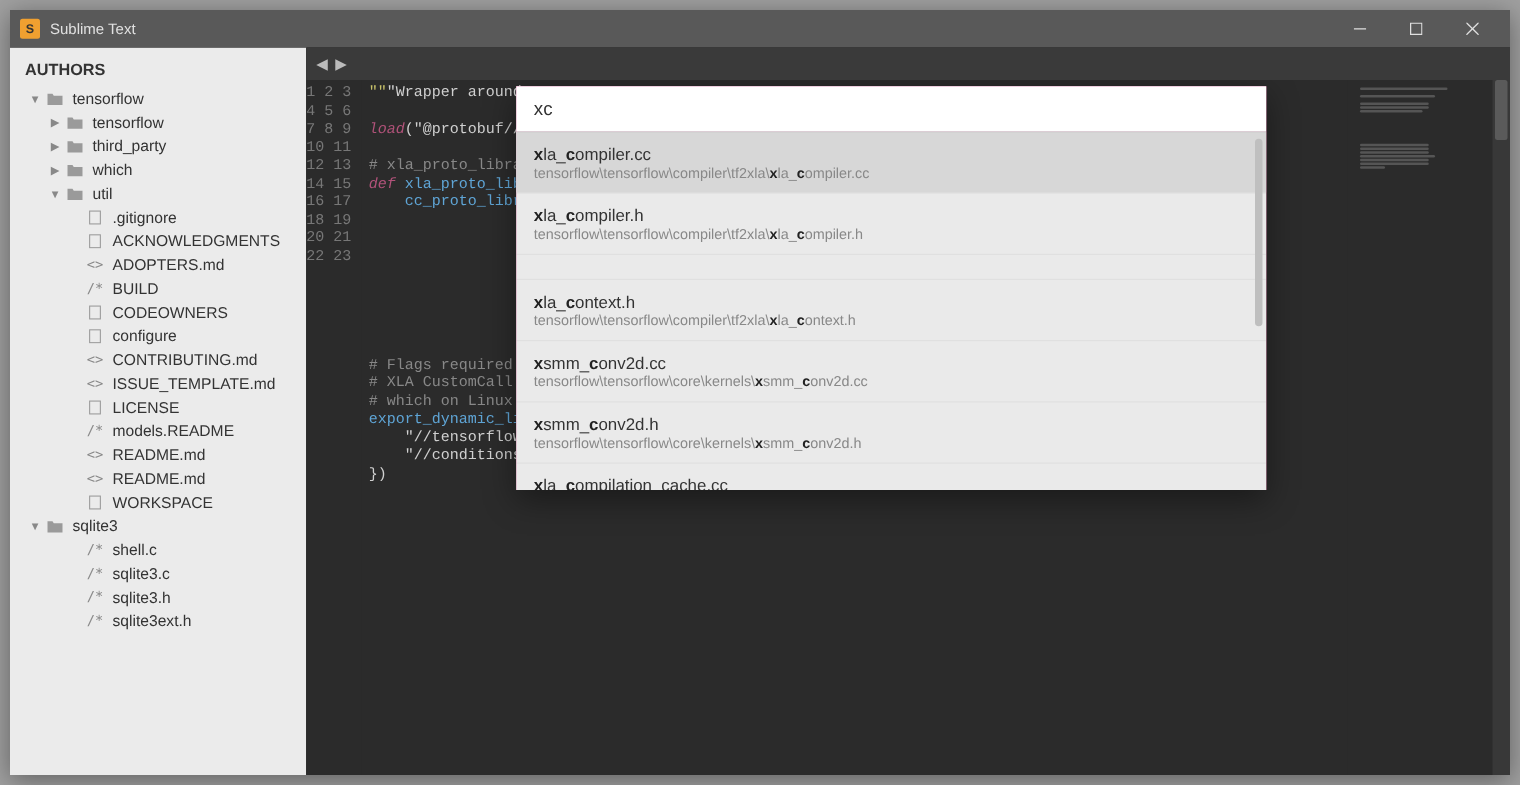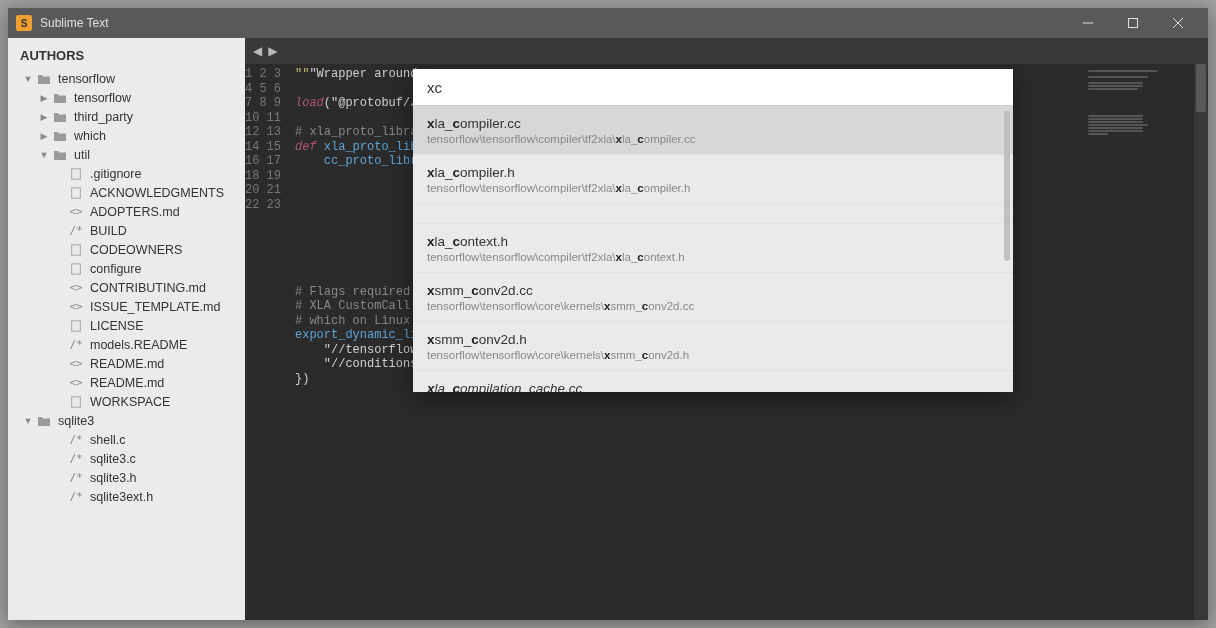--- a/index.html
+++ b/index.html
@@ -528,21 +528,21 @@
                 <div class="goto-path">tensorflow\tensorflow\compiler\tf2xla\<b>x</b>la_<b>c</b>ontext.h</div>
               </div>
               <div class="goto-item">
                 <div class="goto-title"><b>x</b>smm_<b>c</b>onv2d.cc</div>
                 <div class="goto-path">tensorflow\tensorflow\core\kernels\<b>x</b>smm_<b>c</b>onv2d.cc</div>
               </div>
               <div class="goto-item">
                 <div class="goto-title"><b>x</b>smm_<b>c</b>onv2d.h</div>
                 <div class="goto-path">tensorflow\tensorflow\core\kernels\<b>x</b>smm_<b>c</b>onv2d.h</div>
               </div>
-              <div class="goto-item" style="padding-bottom: 0px; height: 22px; overflow: hidden; font-style: italic;">
+              <div class="goto-item" style="padding-bottom: 0px; height: 22px; overflow: hidden;">
                 <div class="goto-title"><b>x</b>la_<b>c</b>ompilation_cache.cc</div>
               </div>
             </div>
         </div>
 
       </div>
     </div>
   </div>
 </div>
 

